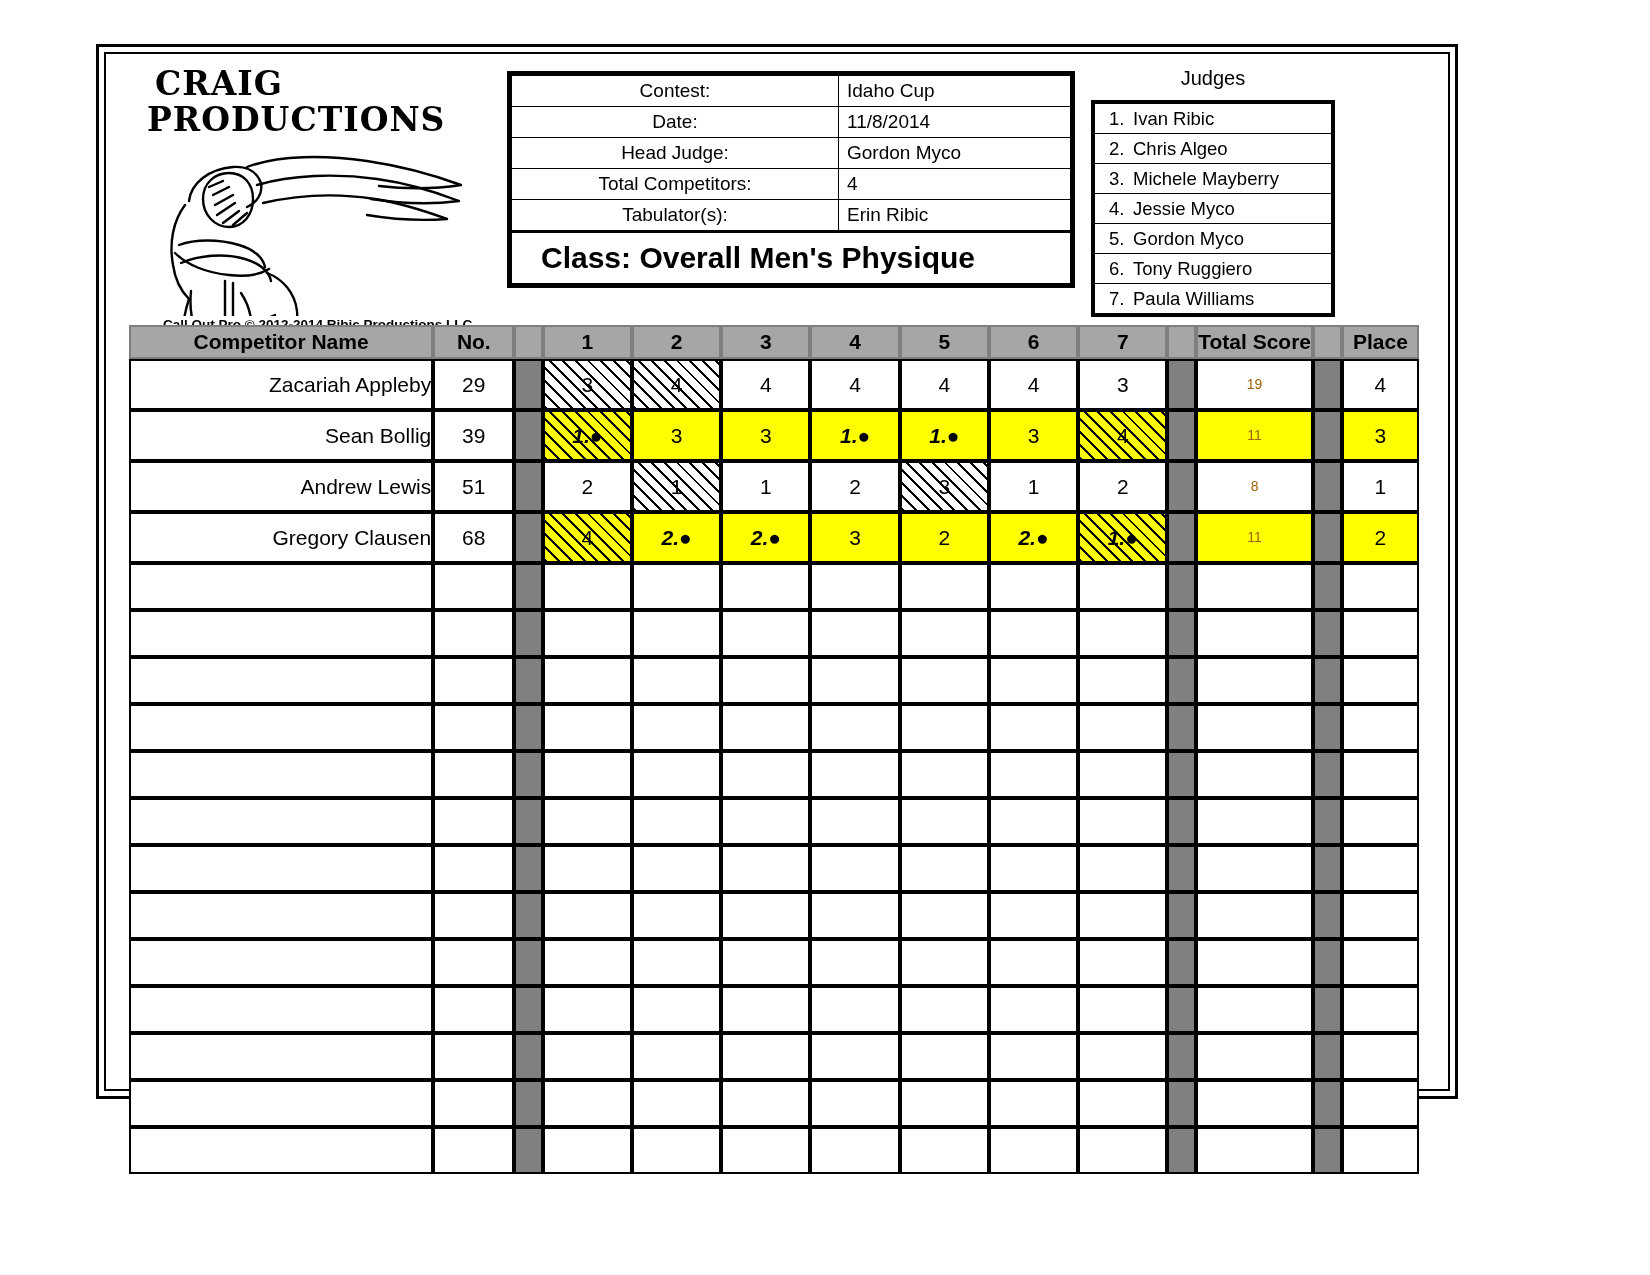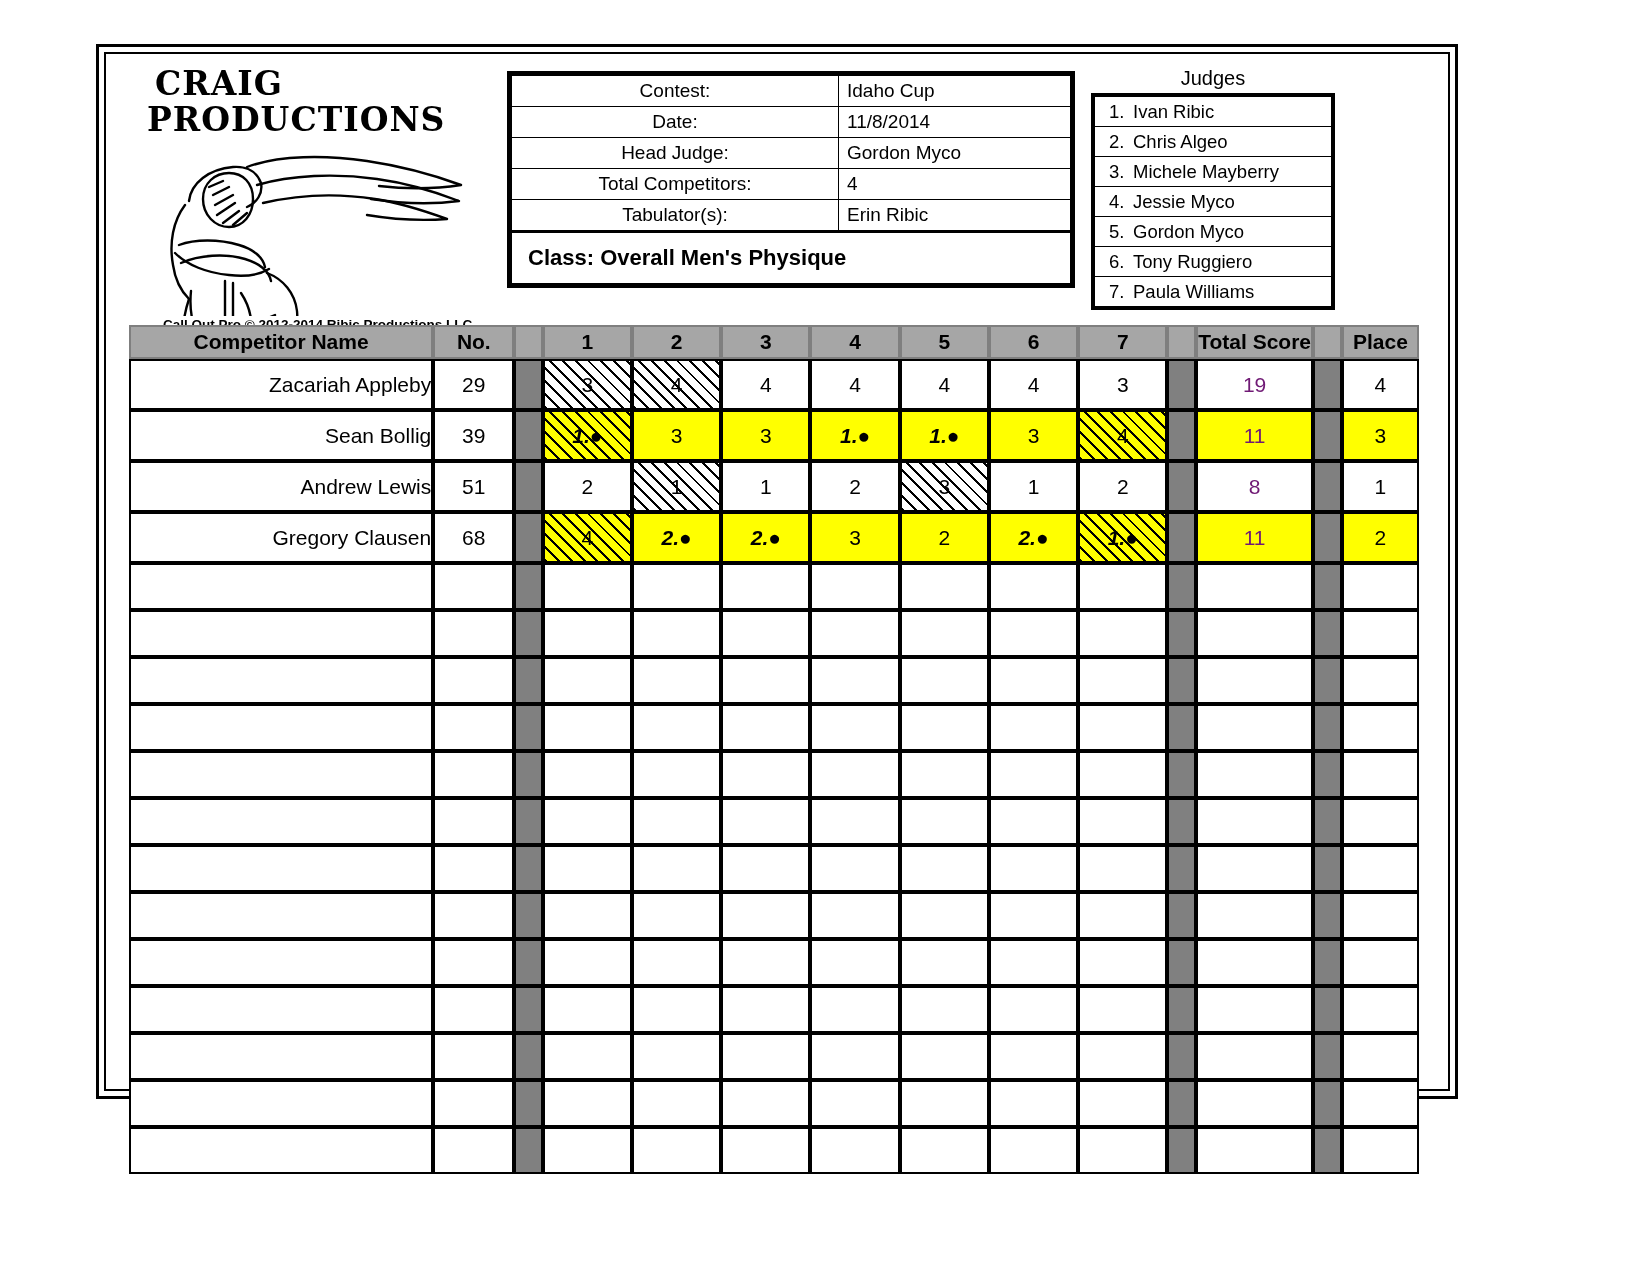--- a/index.html
+++ b/index.html
@@ -109,38 +109,38 @@
   td.info-label {
     text-align: center;
     width: 310px;
   }
   td.info-value {
     text-align: left;
   }
   #class-row {
     border-top: 3px solid #000;
     height: 50px;
-    padding-left: 16px;
-    font-size: 22px;
+    padding-left: 29px;
+    font-size: 30px;
     font-weight: bold;
     letter-spacing: 0px;
   }
 
   
   #judges-block {
     position: absolute;
     left: 992px;
     top: 20px;
     width: 244px;
   }
   #judges-title {
     text-align: center;
     font-size: 20px;
     color: #000;
-    margin-bottom: 3px;
+    margin-bottom: 10px;
     font-family: "Liberation Sans", sans-serif;
   }
   #judges-table-wrap {
     border: 3px solid #000;
     box-sizing: border-box;
   }
   table.judges {
     border-collapse: collapse;
     width: 100%;
     table-layout: fixed;
@@ -220,22 +220,22 @@
   td.score {
     background: #fff;
     text-align: center;
     font-size: 21px;
     color: #000;
     vertical-align: middle;
   }
   td.total {
     background: #fff;
     text-align: center;
-    font-size: 21px;
-    color: #701a75;
+    font-size: 14px;
+    color: #a16207;
   }
   td.place {
     background: #fff;
     text-align: center;
     font-size: 21px;
     color: #000;
   }
 
   
   td.yellow { background: #ffff00; }

